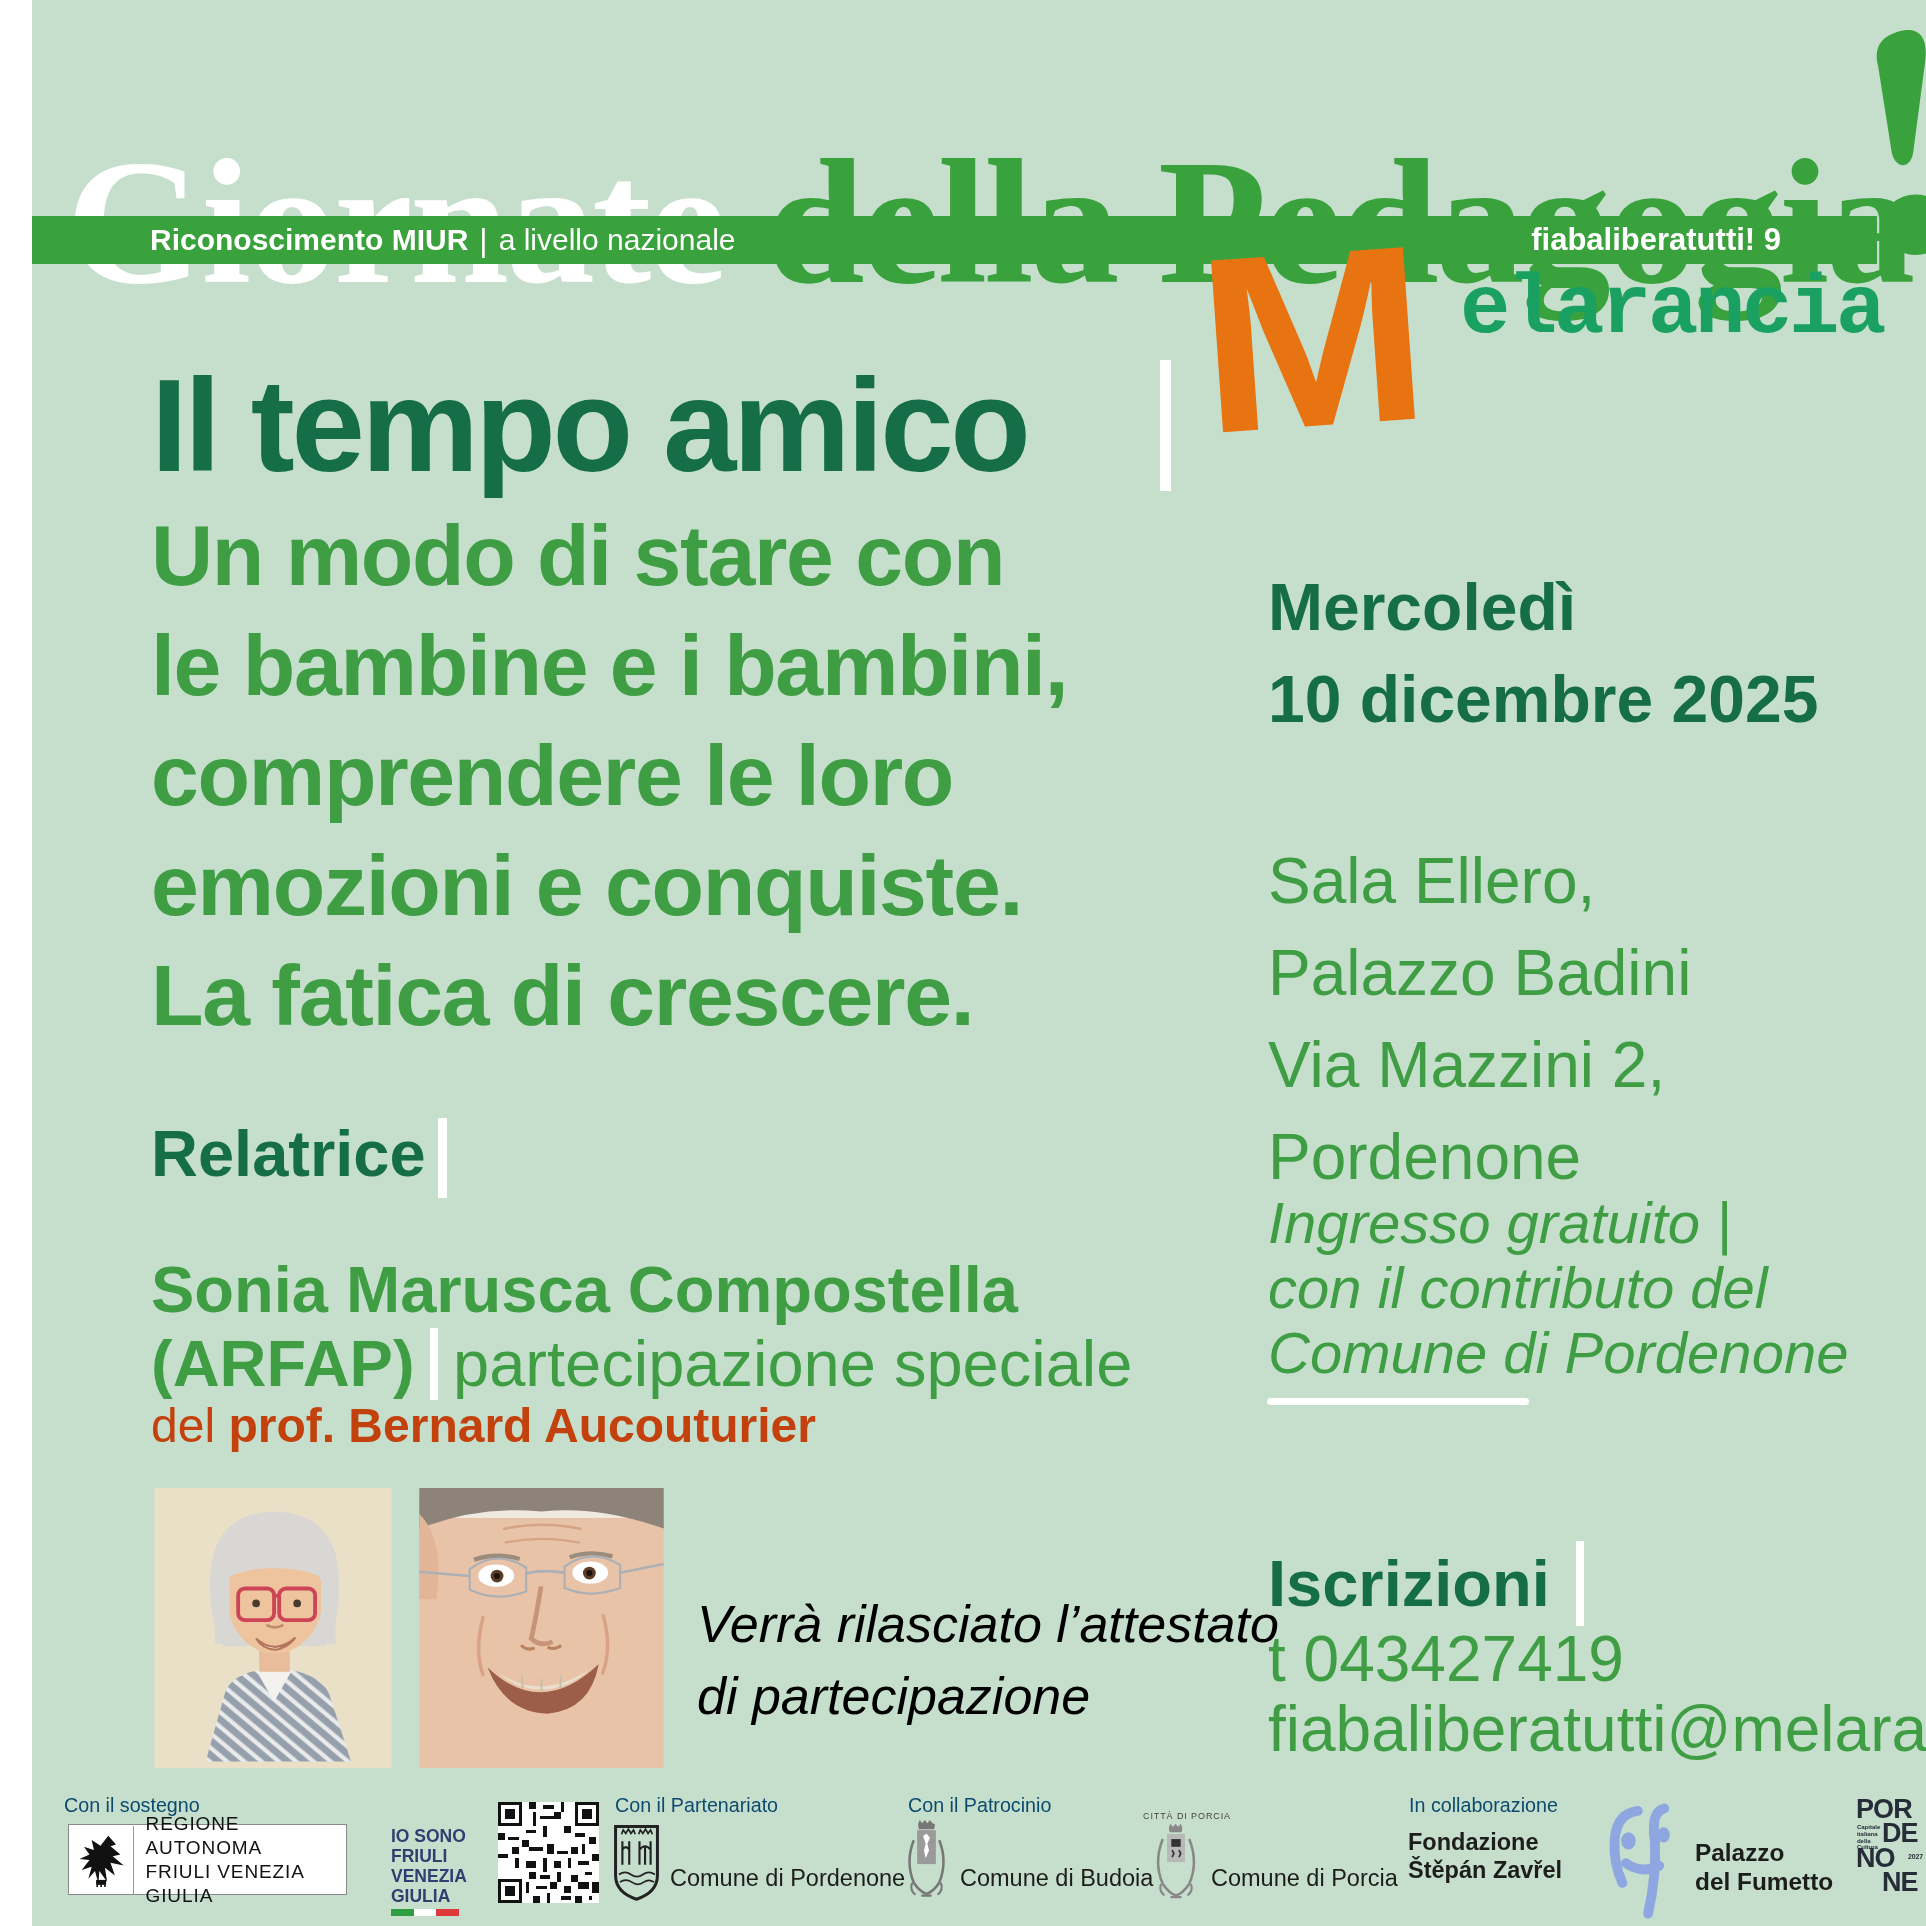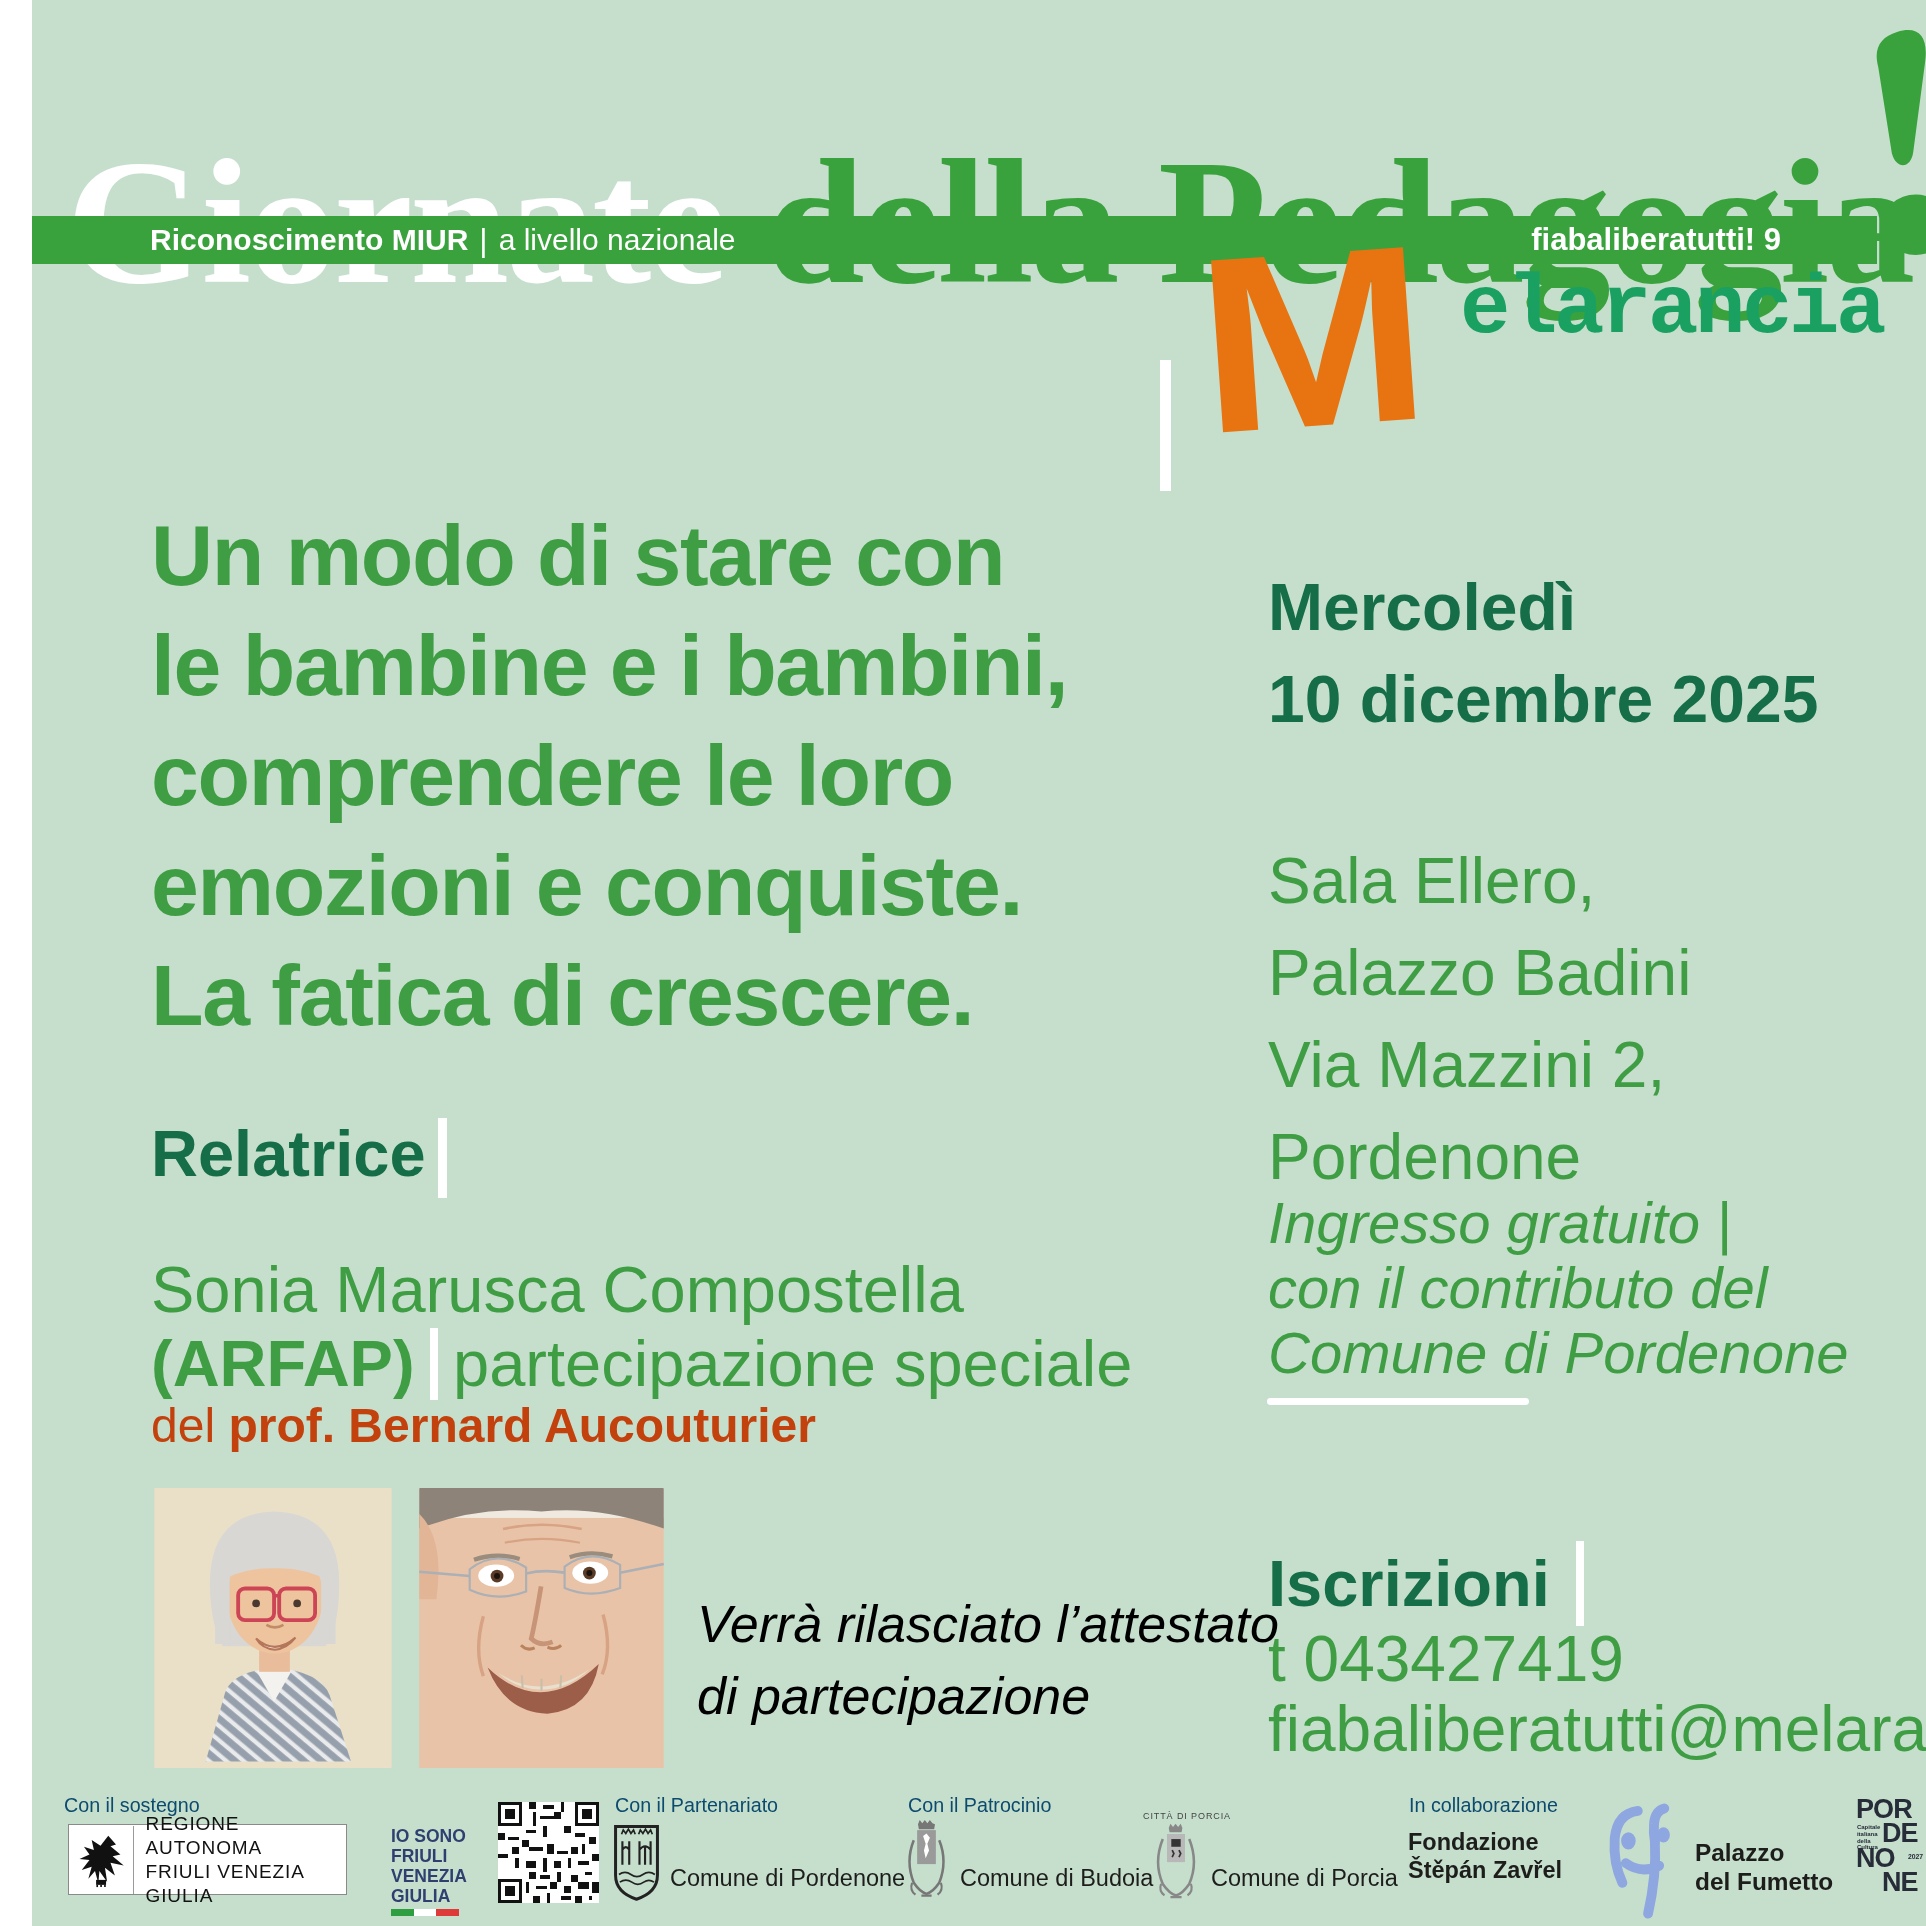--- a/index.html
+++ b/index.html
@@ -28,21 +28,21 @@
   .wordmark{left:1428px;top:262px;font-family:"Liberation Mono",monospace;font-weight:700;
             font-size:84px;letter-spacing:-3.4px;color:#1aa161;}
 
   
   .title{left:119px;top:350px;font-size:132px;font-weight:700;color:#156e47;letter-spacing:-3.4px;}
   .title-bar{left:1128px;top:360px;width:11px;height:131px;background:#fff;}
   .bodytext{left:119px;top:500px;font-size:86px;line-height:110px;font-weight:700;
             color:#3f9e44;letter-spacing:-1.3px;}
   .relatrice{left:119px;top:1116px;font-size:65px;font-weight:700;color:#156e47;}
   .relatrice-bar{left:406px;top:1118px;width:8.6px;height:80px;background:#fff;}
-  .sp1{left:119px;top:1252px;font-size:65px;font-weight:400;color:#3f9e44;}
+  .sp1{left:119px;top:1252px;font-size:65px;font-weight:700;color:#3f9e44;}
   .sp2{left:119px;top:1326px;display:flex;align-items:center;gap:15.4px;font-size:65px;color:#3f9e44;}
   .sp2 .org{font-weight:700;}
   .sp2 .vbar{width:7.7px;height:72px;background:#fff;}
   .sp2 .rest{font-weight:400;}
   .sp3{left:119px;top:1398px;font-size:48px;color:#c2410c;font-weight:400;}
   .sp3 .bold{font-weight:700;}
   .attestato{left:665px;top:1588px;font-size:52px;line-height:72px;font-style:italic;
              color:#000000;}
 
   
@@ -104,20 +104,21 @@
       <span class="b">Riconoscimento MIUR</span>
       <span class="sep">|</span>
       <span class="r">a livello nazionale</span>
     </div>
     <div class="abs banner-right">fiabaliberatutti! 9</div>
   </div>
 
   <div class="abs m-logo">M</div>
   <div class="abs wordmark">elarancia</div>
 
+  <div class="abs title">Il tempo amico</div>
   <div class="abs title-bar"></div>
 
   <div class="abs bodytext ml">Un modo di stare con
 le bambine e i bambini,
 comprendere le loro
 emozioni e conquiste.
 La fatica di crescere.</div>
 
   <div class="abs relatrice">Relatrice</div>
   <div class="abs relatrice-bar"></div>

